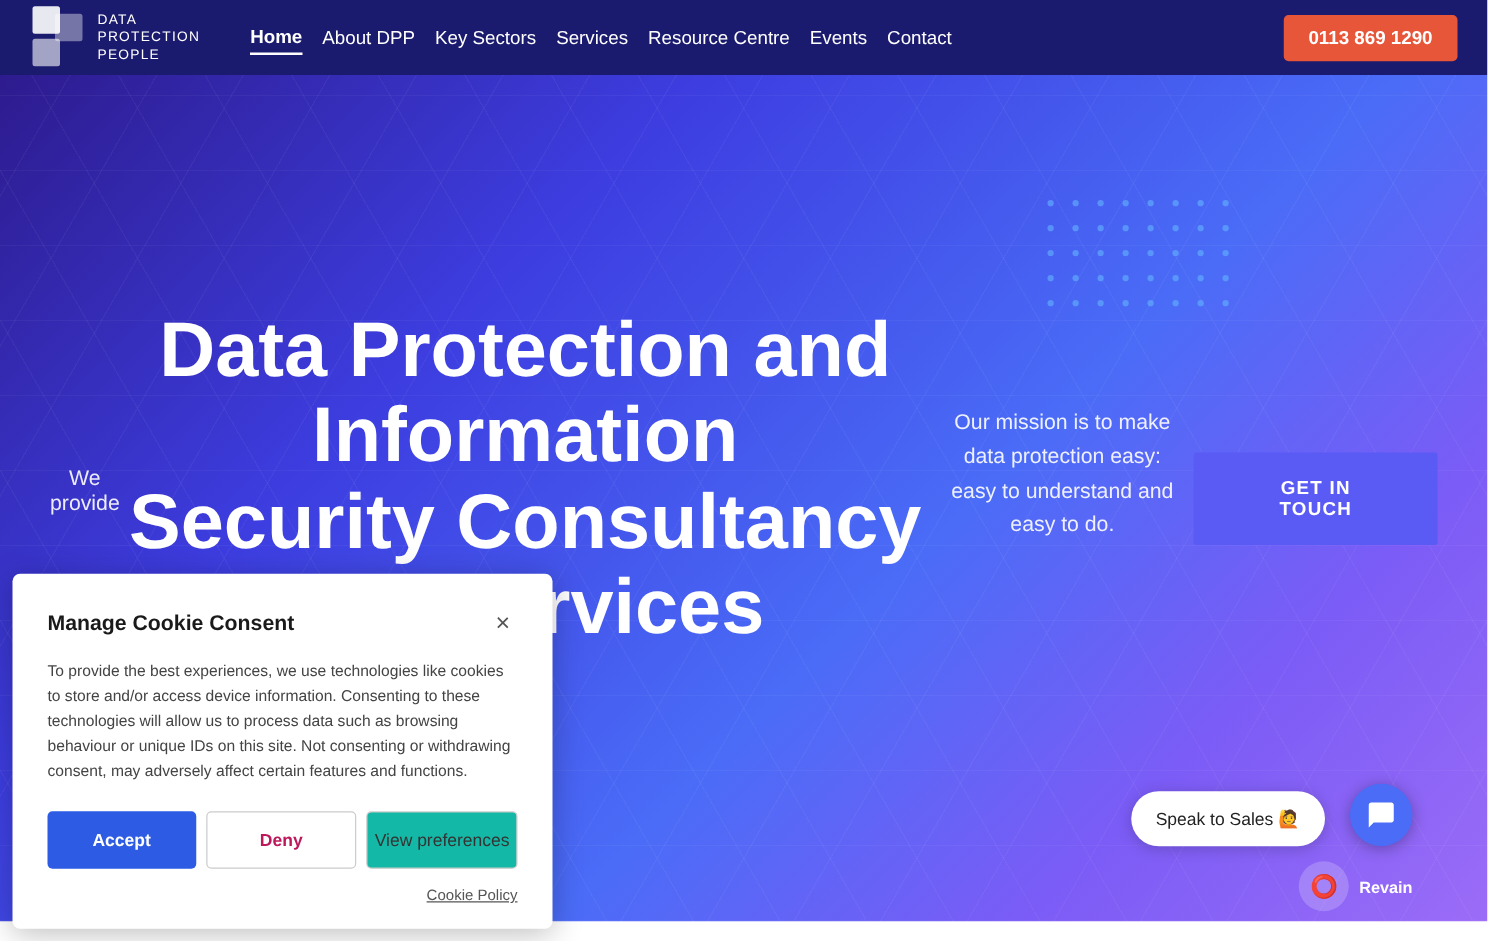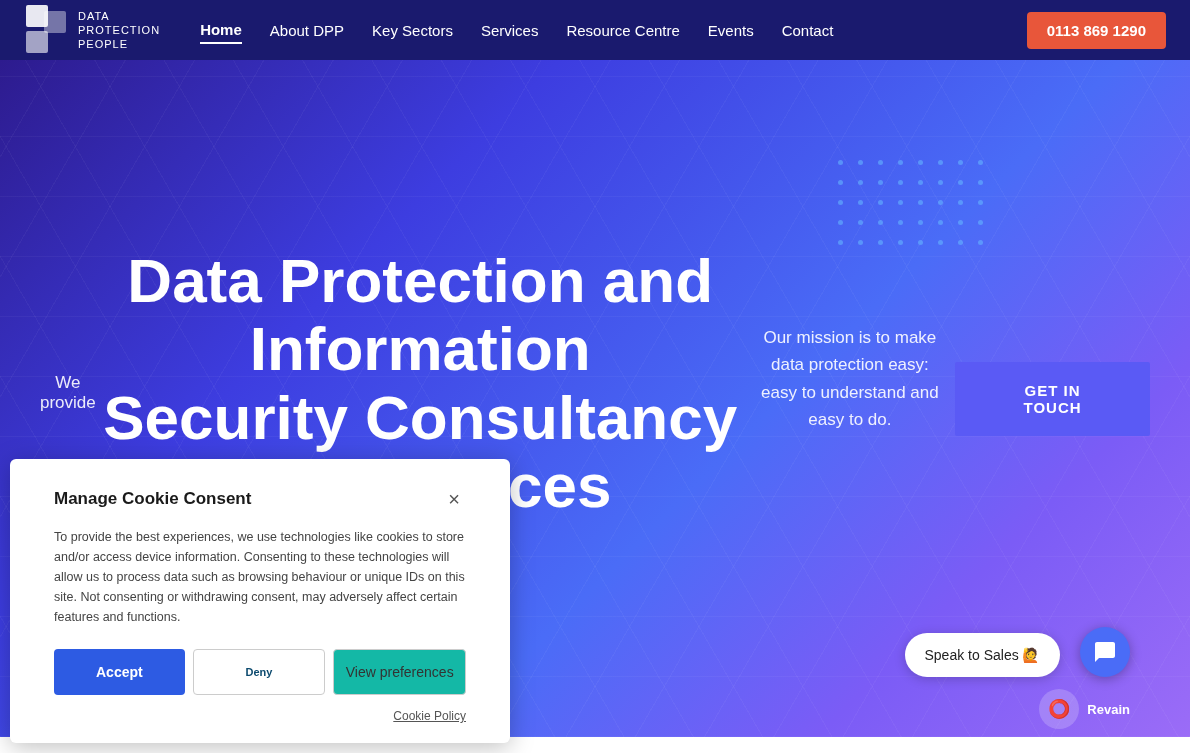--- a/index.html
+++ b/index.html
@@ -37,21 +37,21 @@
     }
     .logo-text span {
       display: block;
       font-size: 11px;
       font-weight: normal;
       letter-spacing: 1px;
     }
     .nav-links {
       display: flex;
       align-items: center;
-      gap: 28px;
+      gap: 16px;
       flex: 1;
     }
     .nav-link {
       color: white;
       text-decoration: none;
       font-size: 15px;
       font-weight: 400;
       cursor: pointer;
       padding: 4px 0;
     }
@@ -161,24 +161,24 @@
       left: 0;
       right: 0;
       top: 0;
       z-index: 100;
       pointer-events: none;
     }
     .cookie-modal {
       position: absolute;
       bottom: 10px;
       left: 10px;
-      width: 500px;
+      width: 432px;
       background: white;
       border-radius: 6px;
-      padding: 28px 44px 20px;
+      padding: 28px 28px 20px;
       box-shadow: 0 4px 24px rgba(0,0,0,0.25);
       pointer-events: all;
     }
     .cookie-header {
       display: flex;
       justify-content: space-between;
       align-items: center;
       margin-bottom: 16px;
     }
     .cookie-title {
@@ -212,24 +212,24 @@
       border: none;
       padding: 14px 0;
       font-size: 14px;
       font-weight: bold;
       cursor: pointer;
       border-radius: 4px;
       flex: 1;
     }
     .cookie-deny-btn {
       background: white;
-      color: #0c4a6e;
+      color: #be185d;
       border: 1px solid #ccc;
       padding: 14px 0;
-      font-size: 11px;
+      font-size: 14px;
       font-weight: bold;
       cursor: pointer;
       border-radius: 4px;
       flex: 1;
       margin: 0 8px;
     }
     .cookie-prefs-btn {
       background: #14b8a6;
       color: #333;
       border: 1px solid #ccc;

